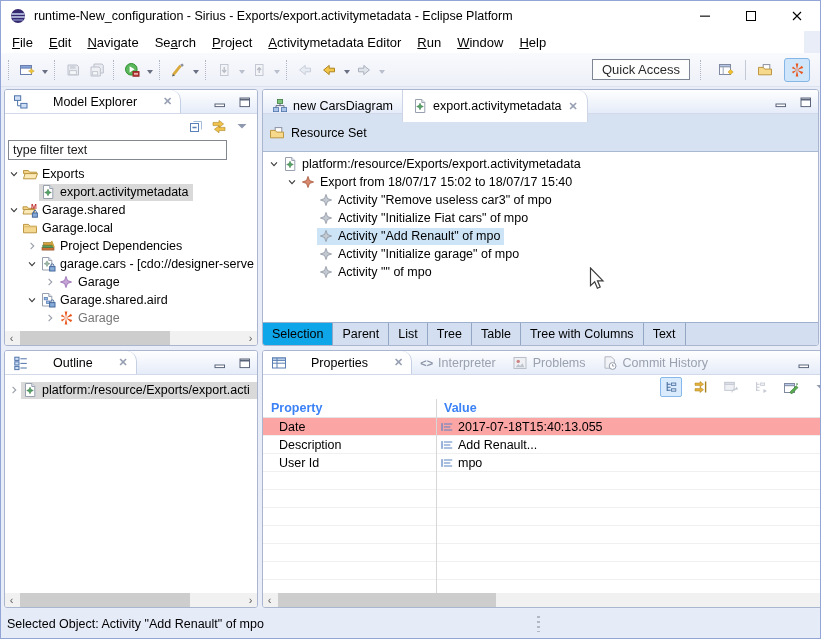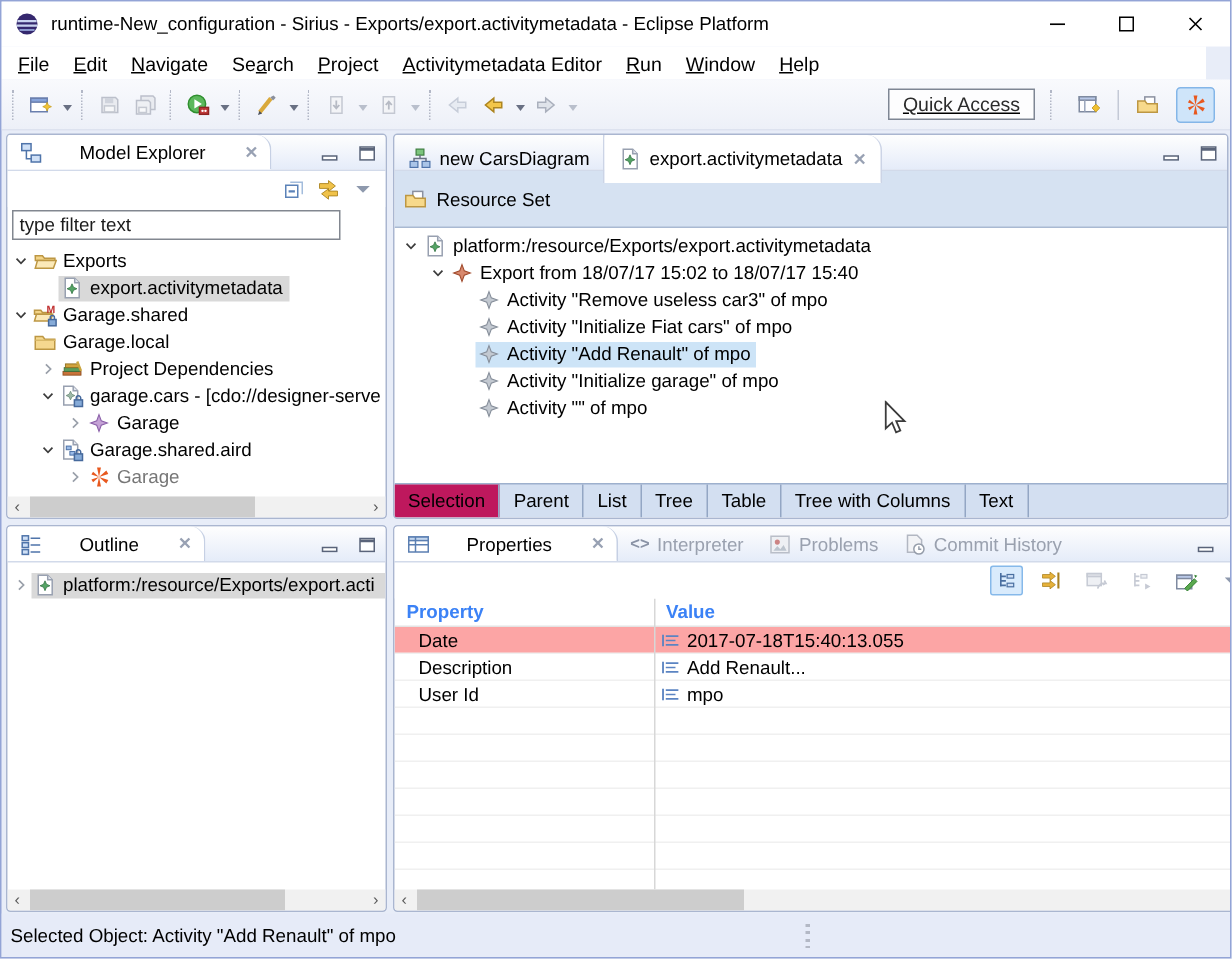--- a/index.html
+++ b/index.html
@@ -28,21 +28,21 @@
 
   
   .toolbar { position:absolute; top:52px; left:0; right:0; height:34px;
     background:linear-gradient(#f9fafd,#edf0f8); border-bottom:1px solid #dde2ef;
     display:flex; align-items:center; padding:0 3px; }
   .tsep { width:3px; height:20px; border-left:1px dotted #b2b7c6; margin:0 4px; }
   .tbtn { width:24px; height:24px; display:flex; align-items:center; justify-content:center; border-radius:3px; }
   .dd { width:11px; height:24px; display:flex; align-items:center; justify-content:center; }
   .dd::after { content:""; border:3.5px solid transparent; border-top:4px solid #697083; margin-top:7px; }
   .dd.dis::after { border-top-color:#b9bfcc; }
-  .toolbar-right { margin-left:auto; display:flex; align-items:center; padding-right:7px; gap:6px;text-decoration:underline; }
+  .toolbar-right { margin-left:auto; display:flex; align-items:center; padding-right:7px; gap:6px; }
   .quick-access { border:1px solid #7e8694; background:#fdfdfe; color:#2b2b2b;
     font-size:13px; padding:2px 9px; white-space:nowrap; }
   .persp-btn { width:26px; height:24px; display:flex; align-items:center; justify-content:center; border:1px solid transparent; border-radius:3px; }
   .persp-btn.active { background:#cfe5fa; border-color:#84b6e8; }
   .vbar { width:1px; height:20px; background:#c4c9d6; }
 
   
   .main { position:absolute; top:86px; bottom:29px; left:0; right:0; }
   .panel { position:absolute; background:#fff; border:1px solid #aab6d0; border-radius:3px; overflow:hidden; }
   #p-modelexplorer { left:3px;  top:2px;   width:254px; height:257px; }
@@ -73,21 +73,21 @@
     font-family:"Liberation Sans",sans-serif; font-size:12.5px; padding:0 4px; color:#1c1c1c; }
 
   
   .etab { display:flex; align-items:center; gap:5px; padding:16px 9px; font-size:12.5px; white-space:nowrap; border-right:1px solid #ccd4e6; }
   .etab.active { background:#fff; border-radius:2px 10px 0 0; }
   .resband { height:38px; background:#d6e2f2; border-bottom:1px solid #a9b9d2;
     display:flex; align-items:center; gap:6px; padding-left:6px; }
   .bottomtabs { position:absolute; bottom:0; left:0; right:0; height:23px; background:#d3dff1;
     border-top:1px solid #9db0cd; display:flex; align-items:stretch; }
   .btab { display:flex; align-items:center; padding:0 9px; font-size:12.5px; border-right:1px solid #93a6c4; }
-  .btab.active { background:#be185d; }
+  .btab.active { background:#0ea5e9; }
 
   
   .prop-toolbar { height:24px; background:#fff; display:flex; justify-content:flex-end; align-items:center; gap:8px; padding-right:9px; }
   .ptb { width:22px; height:20px; display:flex; align-items:center; justify-content:center; border:1px solid transparent; border-radius:2px; }
   .ptb.sel { background:#d9ebfc; border-color:#86b9ea; }
   .tablewrap { position:absolute; top:48px; left:0; right:0; bottom:14px; overflow:hidden; }
   .col-div { position:absolute; top:0; bottom:0; left:173px; width:1px; background:#d7d7d7; }
   .phead { height:19px; display:flex; align-items:center; border-bottom:1px solid #e4e4e4; color:#3b82f6;font-weight:bold; }
   .prow { height:18px; display:flex; align-items:center; border-bottom:1px solid #f0f0f0; }
   .prow.selected { background:#fca5a5; }

